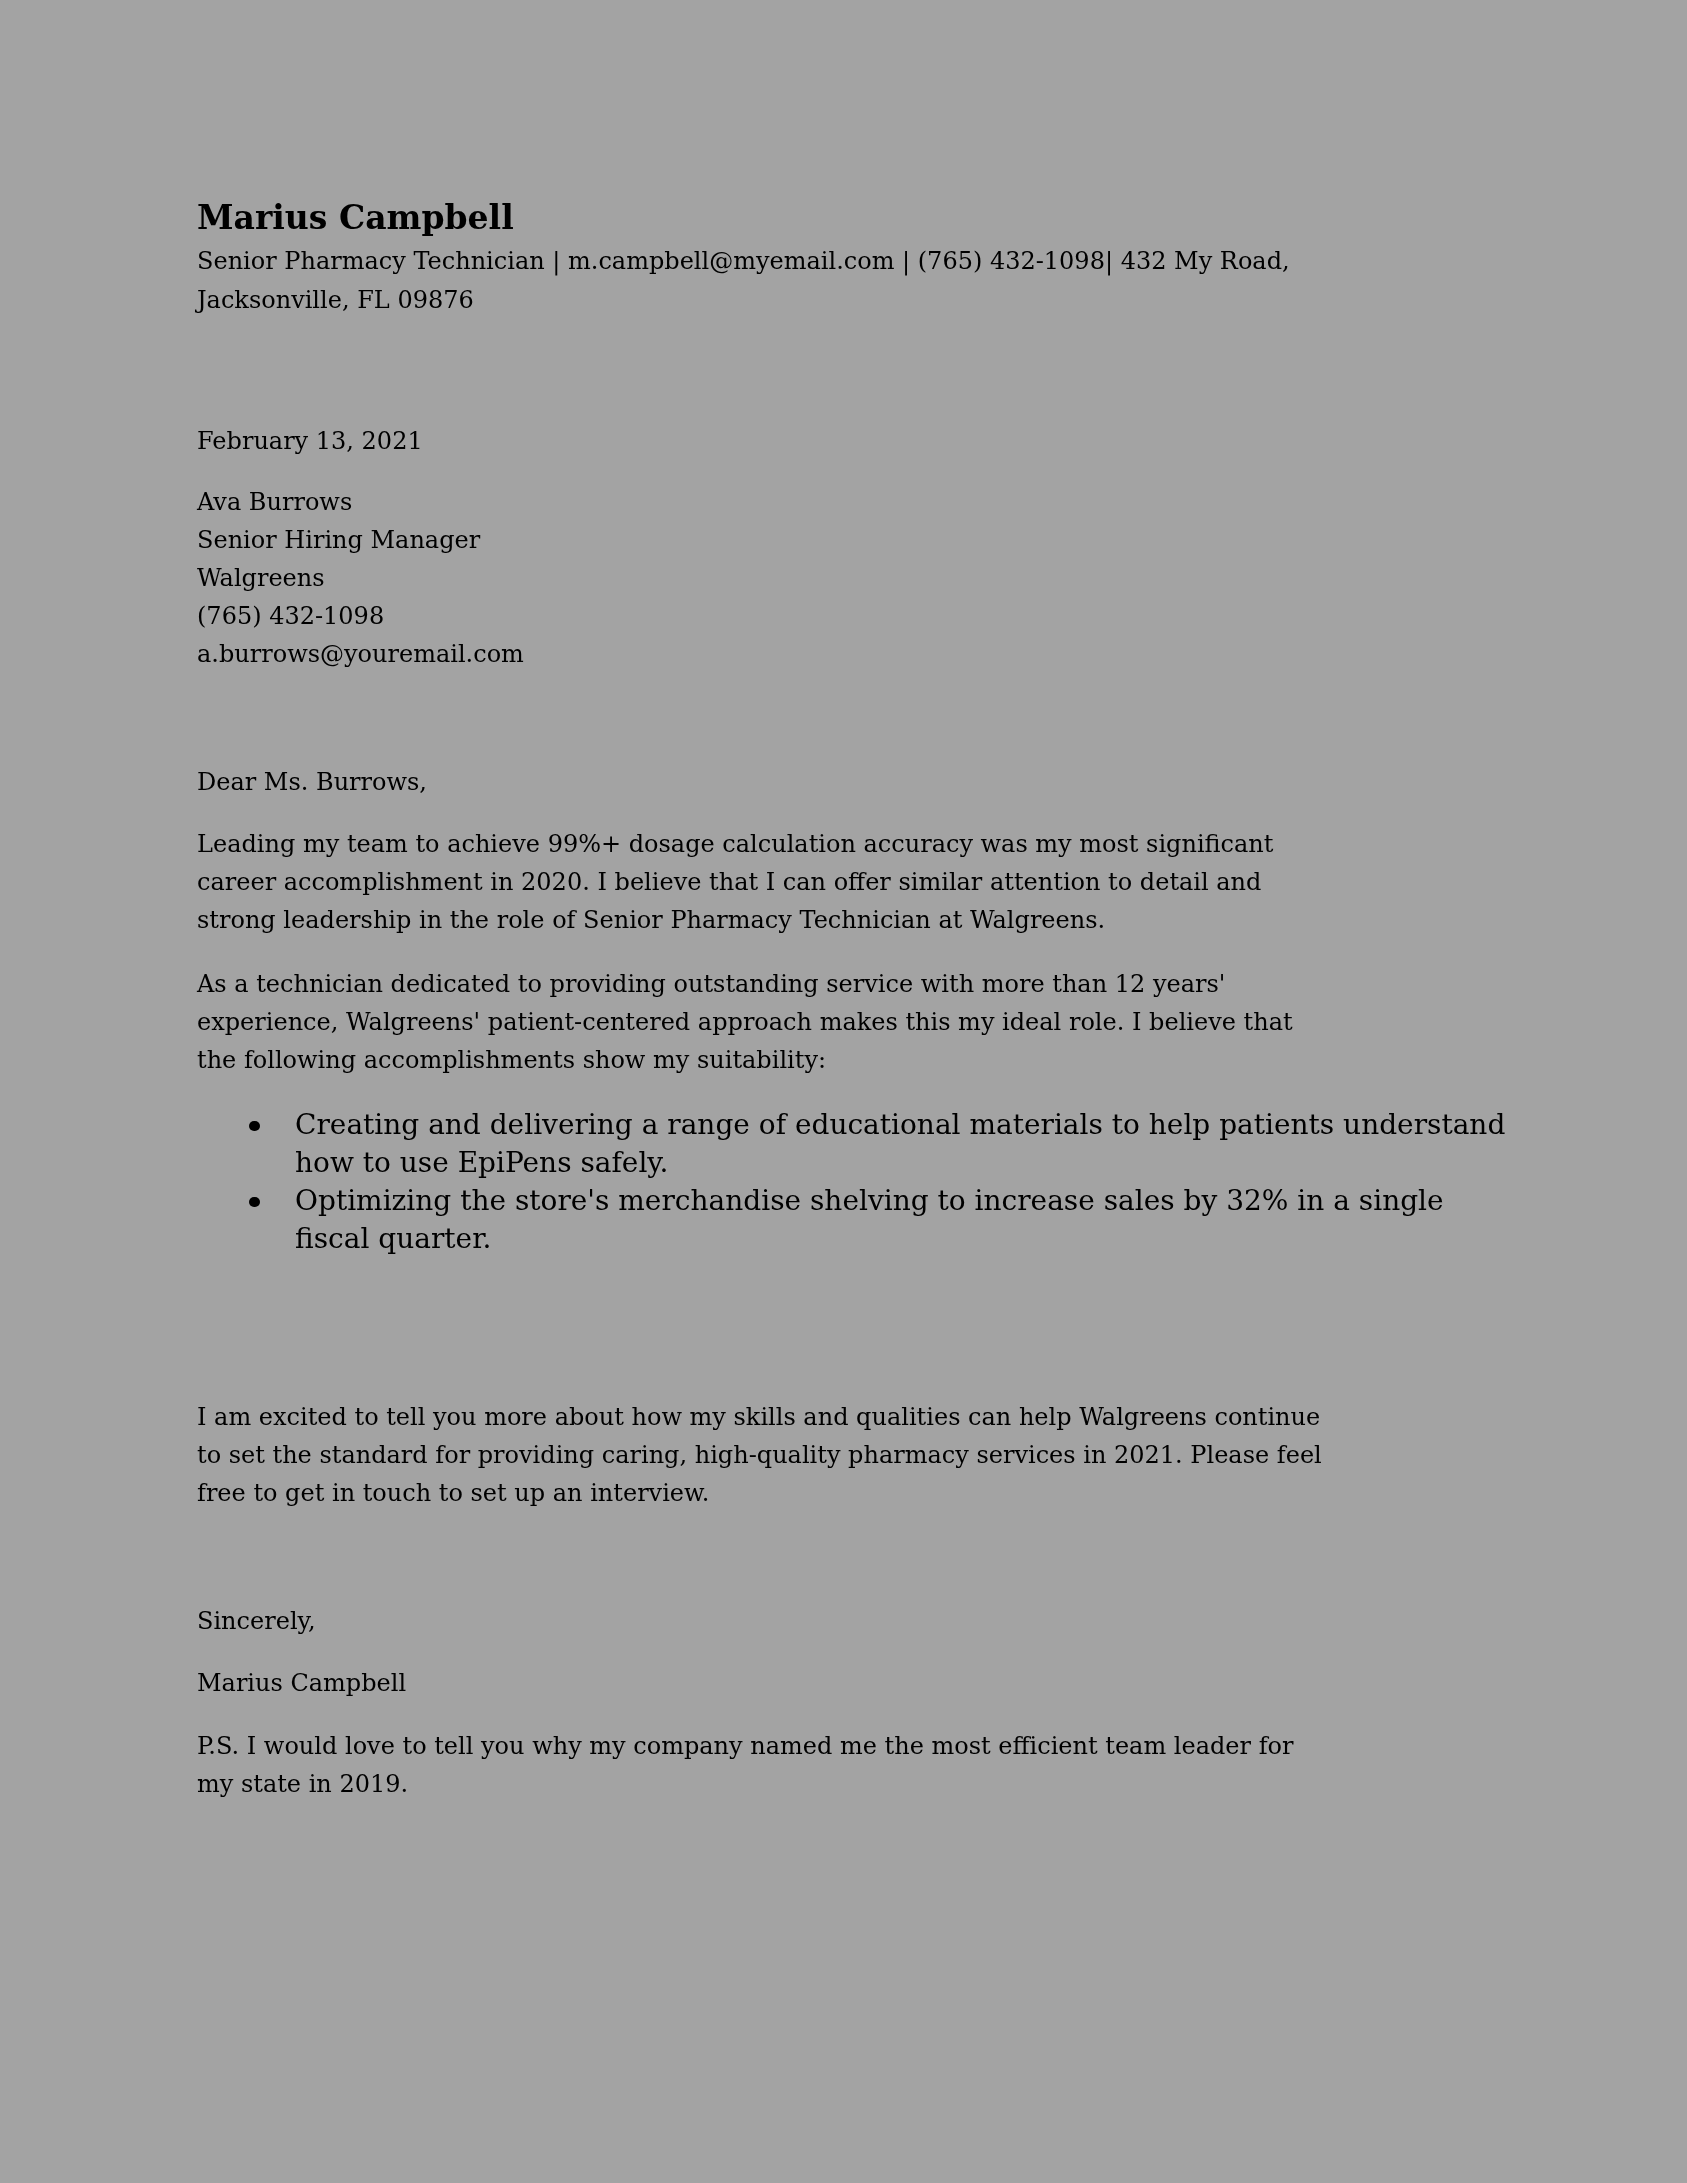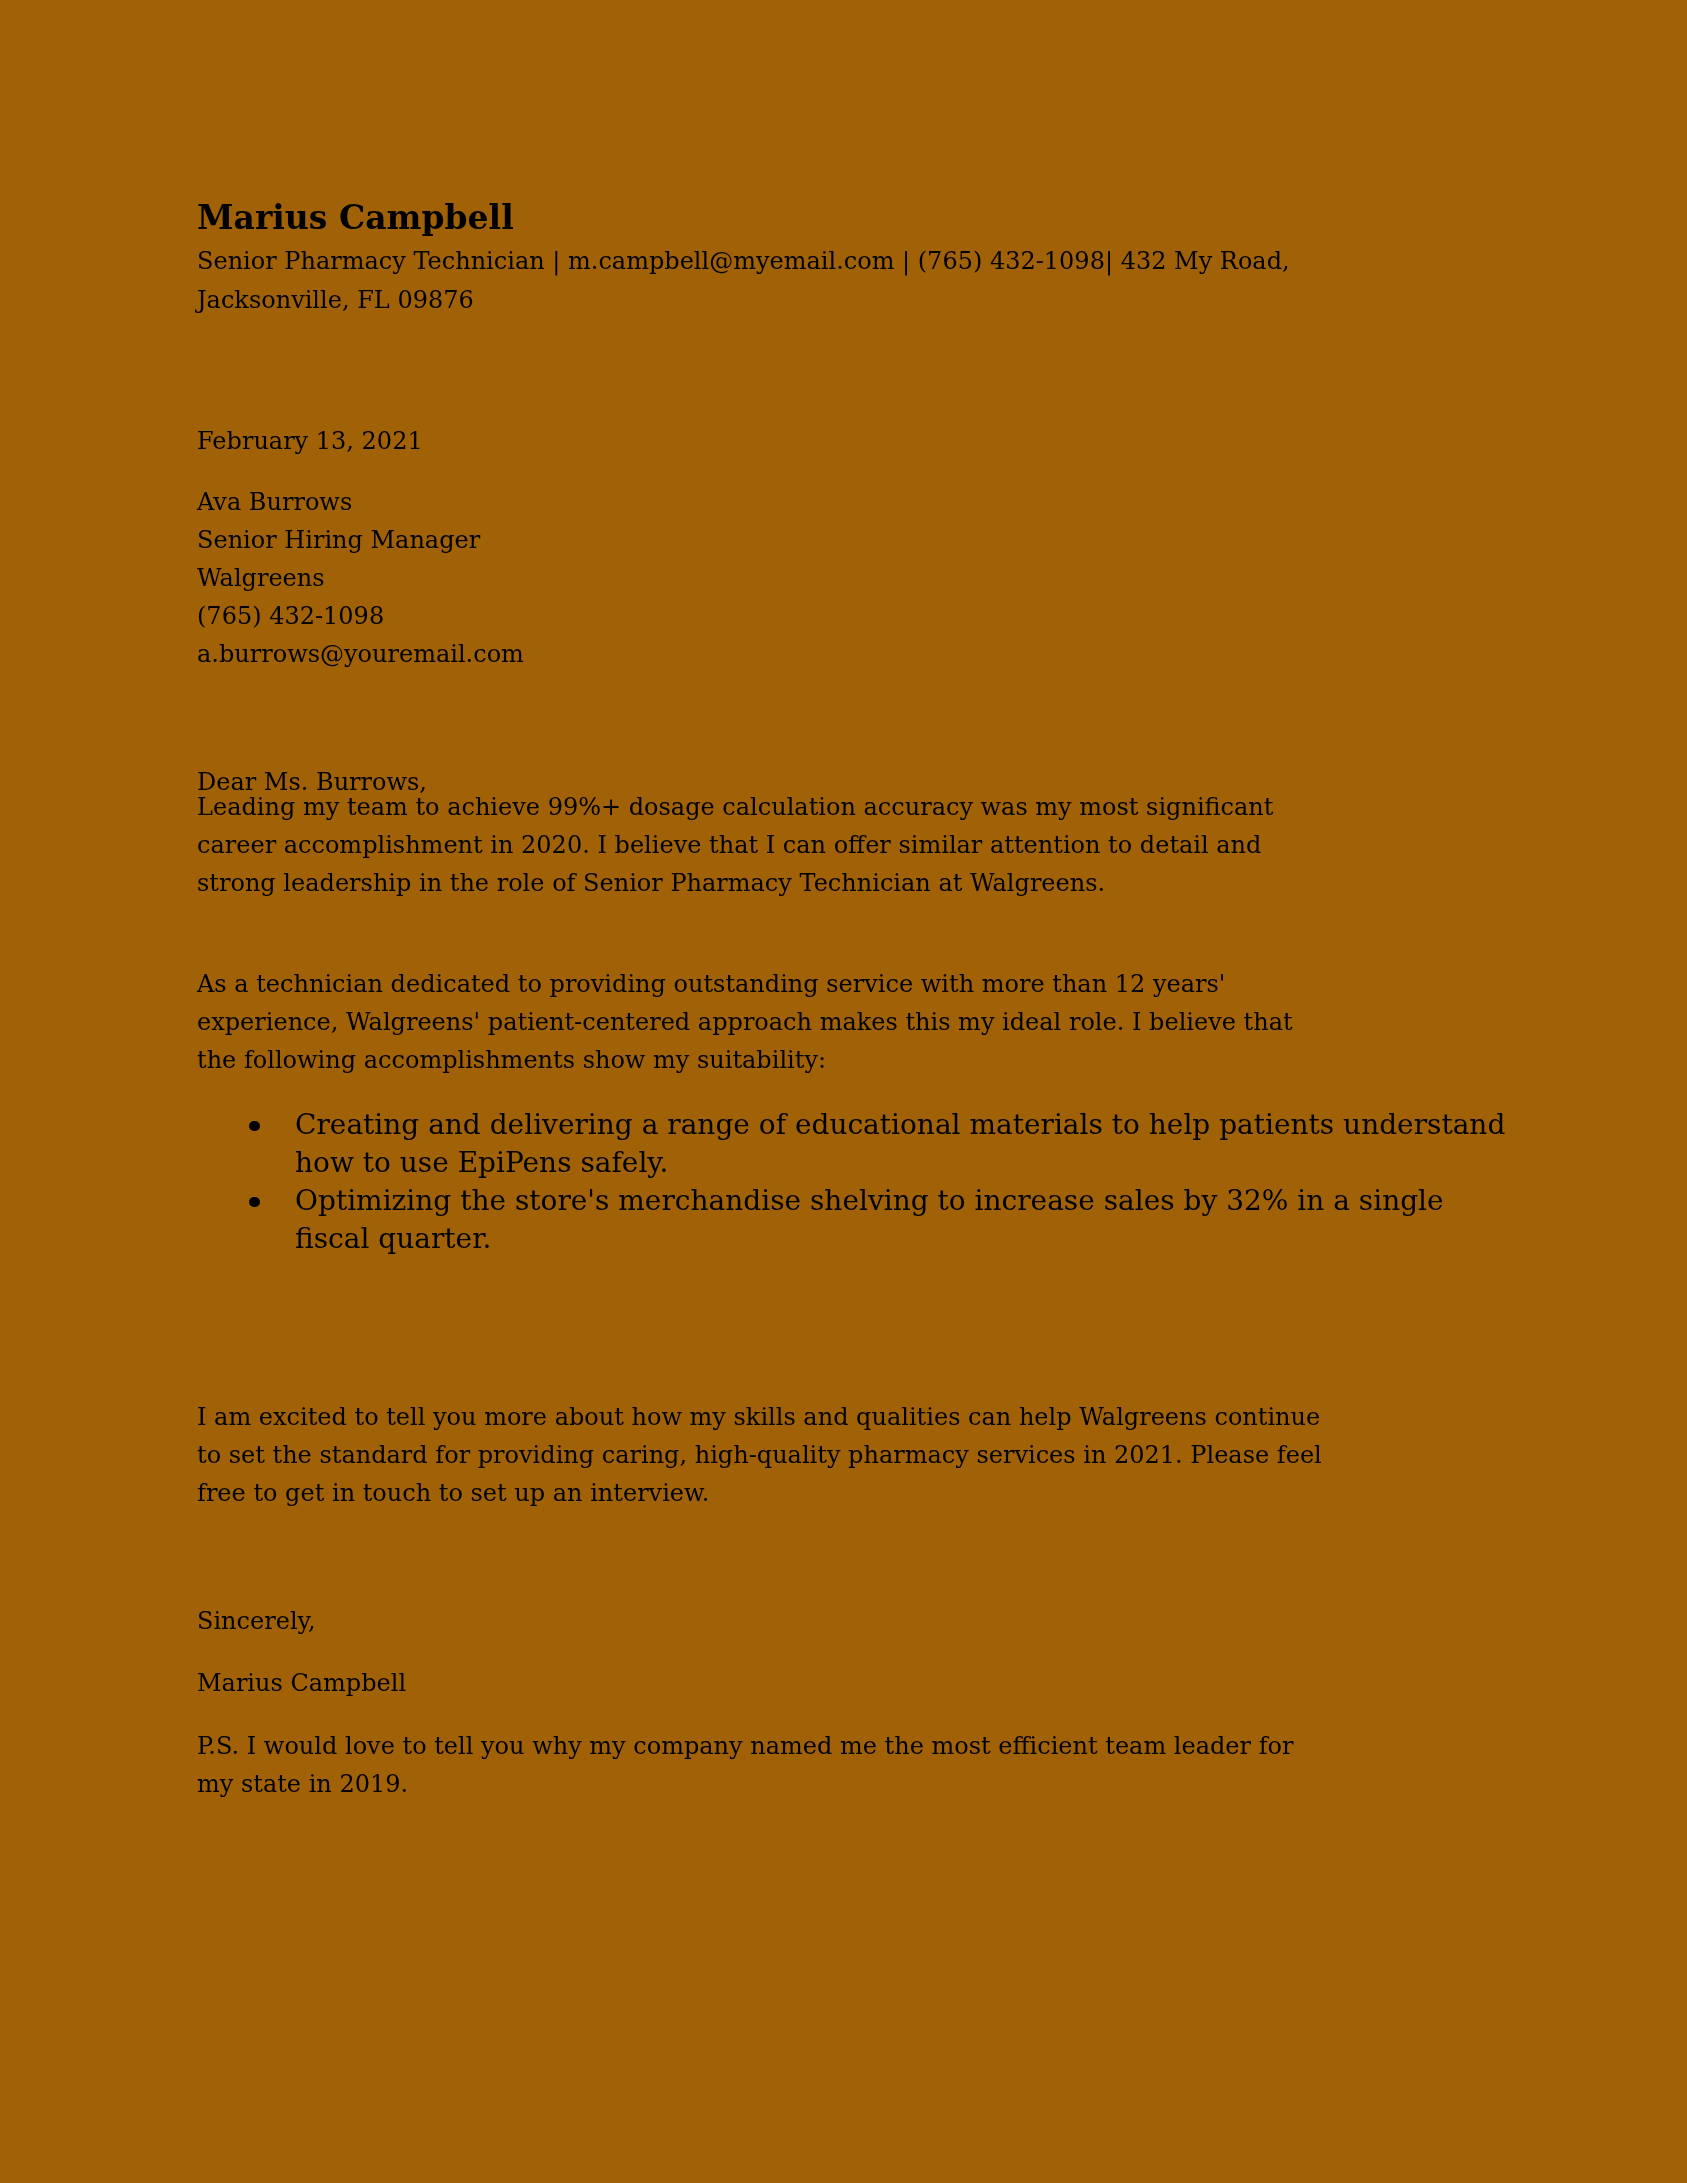--- a/index.html
+++ b/index.html
@@ -1,27 +1,27 @@
 <!DOCTYPE html>
 <html style="font-size:10.6px"><head>
 <meta charset="utf-8">
 <style>
   html, body { margin: 0; padding: 0; background: #ffffff; }
   body { width: 1687px; height: 2183px; position: relative; overflow: hidden; }
-  .page { position: absolute; left: 0; top: 0; width: 1687px; height: 2183px; background: #a16207; color: #000;
+  .page { position: absolute; left: 0; top: 0; width: 1687px; height: 2183px; background: #a3a3a3; color: #000;
     font-family: "DejaVu Serif", "Liberation Serif", serif; }
   .blk { position: absolute; left: 197px; width: 1317px; font-size: 24px; line-height: 38px; white-space: nowrap; }
   .name { top: 197px; font-size: 33px; font-weight: bold; line-height: 42px; }
   .sub1 { top: 242px; }
   .sub2 { top: 281px; }
   .date { top: 381px; margin-top: 41px; }
   .recip div { height: 38px; }
   .recip { top: 483px; }
   .salute { top: 763px; }
-  .p1 { top: 788px; }
+  .p1 { top: 825px; }
   .p2 { top: 965px; }
   .p p { margin: 0; height: 38px; }
   .bullets { position: absolute; left: 197px; top: 1106px; width: 1317px; margin: 0; padding: 0; list-style: none;
     font-family: "DejaVu Serif", "Liberation Serif", serif; font-size: 28px; line-height: 38px; }
   .bullets li { position: relative; padding-left: 98px; white-space: nowrap; }
   .bullets li .dot { position: absolute; left: 52px; top: 14.6px; width: 10.6px; height: 10.6px; border-radius: 50%; background: #000; }
   .bullets li div { height: 38px; }
   .p3 { top: 1398px; }
   .closing { top: 1602px; }
   .signer { top: 1664px; }

